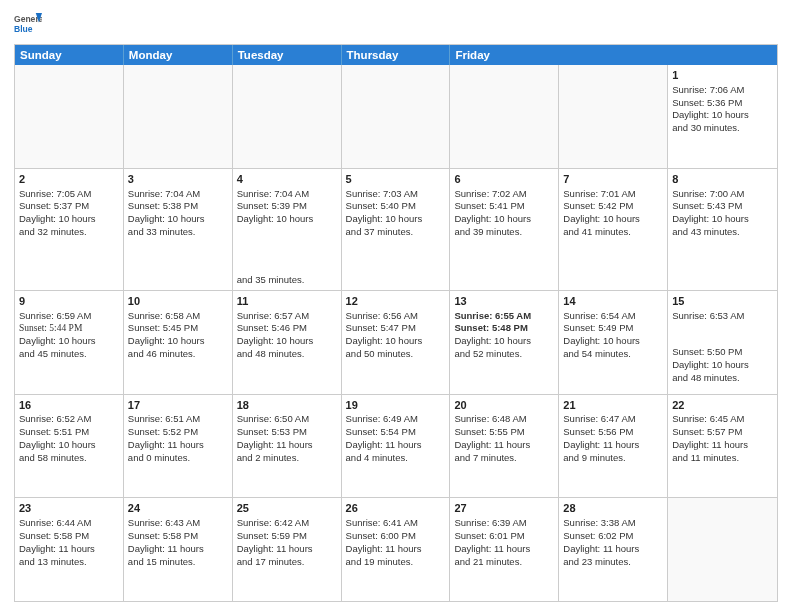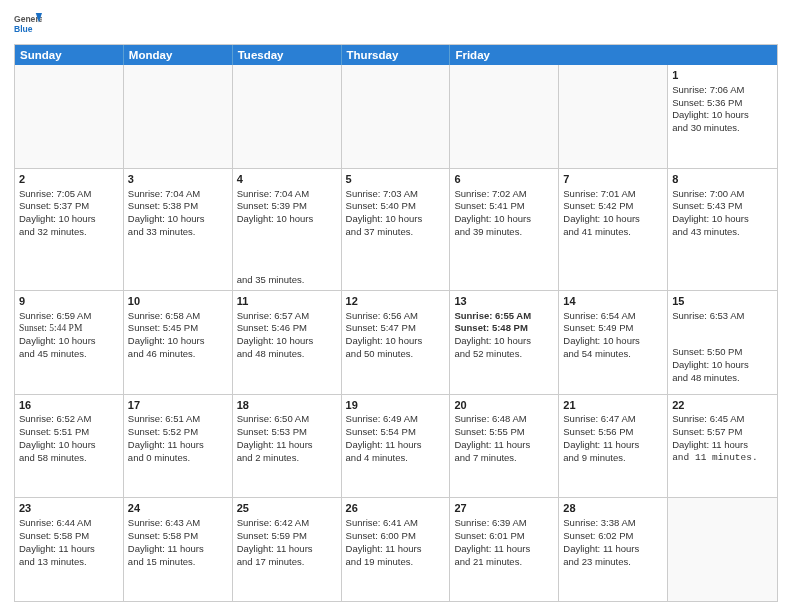--- a/index.html
+++ b/index.html
@@ -281,21 +281,21 @@
             <span style="display: block;">Sunrise: 6:47 AM</span>
             <span style="display: block;">Sunset: 5:56 PM</span>
             <span style="display: block;">Daylight: 11 hours</span>
             <span style="display: block;">and 9 minutes.</span>
           </div>
           <div class="cal-cell">
             <span class="day-num">22</span>
             <span style="display: block;">Sunrise: 6:45 AM</span>
             <span style="display: block;">Sunset: 5:57 PM</span>
             <span style="display: block;">Daylight: 11 hours</span>
-            <span style="display: block; font-family: Liberation Mono, monospace;">and 11 minutes.</span>
+            <span style="display: block;">and 11 minutes.</span>
           </div>
         </div>
         <div class="cal-row">
           <div class="cal-cell">
             <span class="day-num">23</span>
             <span style="display: block;">Sunrise: 6:44 AM</span>
             <span style="display: block;">Sunset: 5:58 PM</span>
             <span style="display: block;">Daylight: 11 hours</span>
             <span style="display: block;">and 13 minutes.</span>
           </div>

